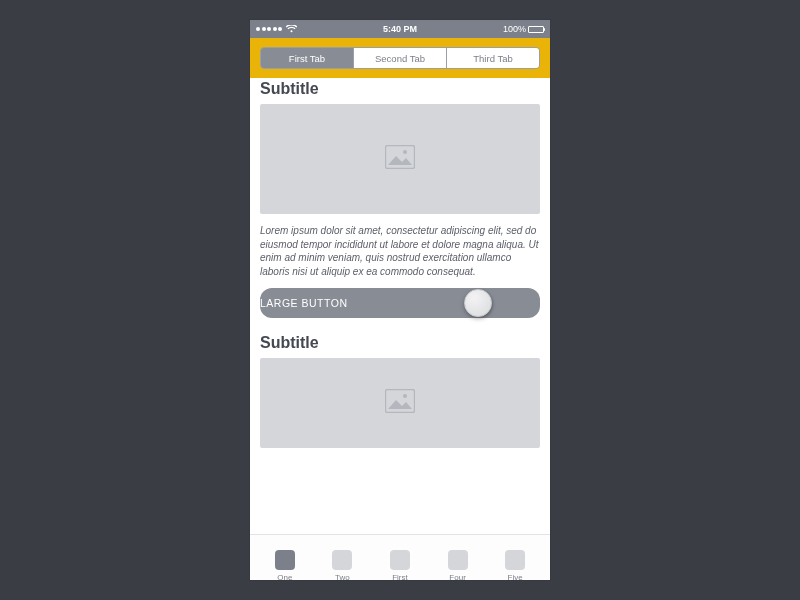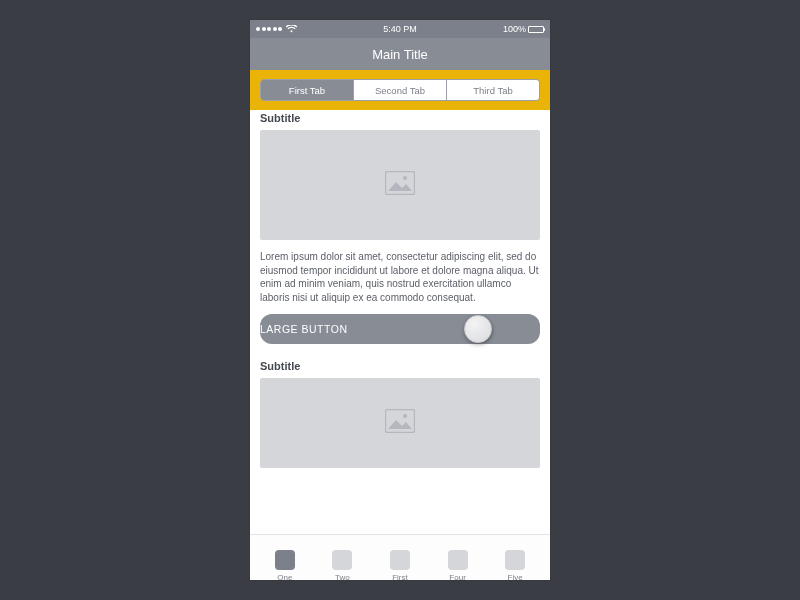--- a/index.html
+++ b/index.html
@@ -30,21 +30,21 @@
     font-size: 9px;
     display: flex;
     align-items: center;
     padding: 0 6px;
     justify-content: space-between;
   }
   .status-left { display: flex; align-items: center; gap: 4px; }
   .dots { display: flex; gap: 1.5px; }
   .dot { width: 4px; height: 4px; border-radius: 50%; background: #fff; }
   .wifi-icon svg { display:block; }
-  .status-center { font-weight: 400; }
+  .status-center { font-weight: 700; }
   .status-right { display: flex; align-items: center; gap: 2px; }
   .battery {
     width: 16px; height: 7px; border: 1px solid #fff; border-radius: 1px; position: relative;
   }
   .battery::after {
     content:""; position:absolute; right:-2px; top:1.5px; width:1.5px; height:3px; background:#fff; border-radius:0 1px 1px 0;
   }
   .battery-fill { background:#fff; height:100%; width:100%; }
 
   
@@ -80,38 +80,39 @@
   .segmented .seg:last-child { border-right: none; }
   .segmented .seg.active { background: #888c95; color: #fff; }
 
   
   .content {
     flex: 1;
     overflow: hidden;
     padding: 0 10px;
   }
   .subtitle {
-    font-size: 11px;
+    font-size: 16px;
     font-weight: 600;
     color: #444851;
     margin: 2px 0 6px 0;
   }
   .image-placeholder {
     background: #d4d6da;
     height: 110px;
     border-radius: 2px;
     display:flex; align-items:center; justify-content:center;
   }
   .image-placeholder.second { height: 90px; }
   .img-icon { opacity: 0.55; }
   .body-text {
     font-size: 10px;
     line-height: 1.35;
     color: #5b5f68;
     margin: 10px 0 10px 0;
+    font-style: italic;
   }
   .large-button {
     background: #888c95;
     color: #fff;
     height: 30px;
     border-radius: 12px;
     display:flex; align-items:center; justify-content:flex-start;
     font-size: 10.5px;
     letter-spacing: 0.5px;
     position: relative;
@@ -173,23 +174,20 @@
           </svg>
       </span>
     </div>
     <div class="status-center">5:40 PM</div>
     <div class="status-right">
       <span>100%</span>
       <span class="battery"><span class="battery-fill"></span></span>
     </div>
   </div>
 
-  <div class="nav-bar">
-    <span>Main Title</span>
-  </div>
 
   <div class="seg-wrap">
     <div class="segmented">
       <div class="seg active">
           <span>First Tab</span>
         </div>
       <div class="seg">
           <span>Second Tab</span>
         </div>
       <div class="seg">

